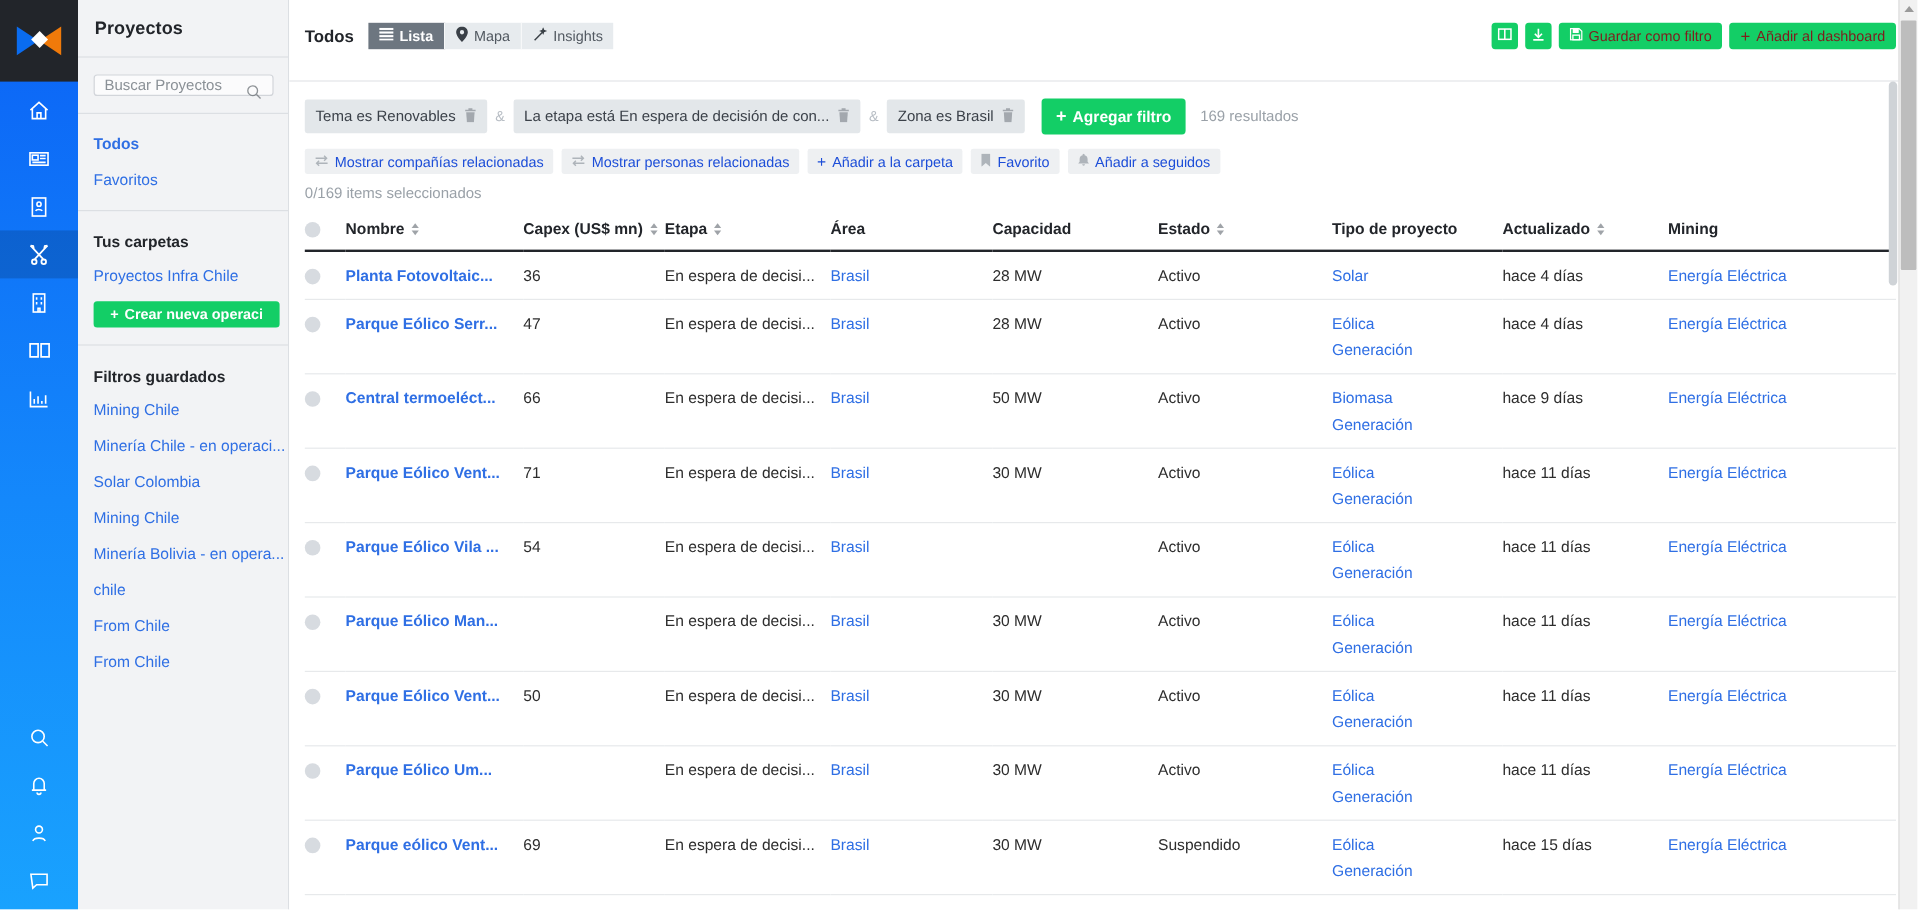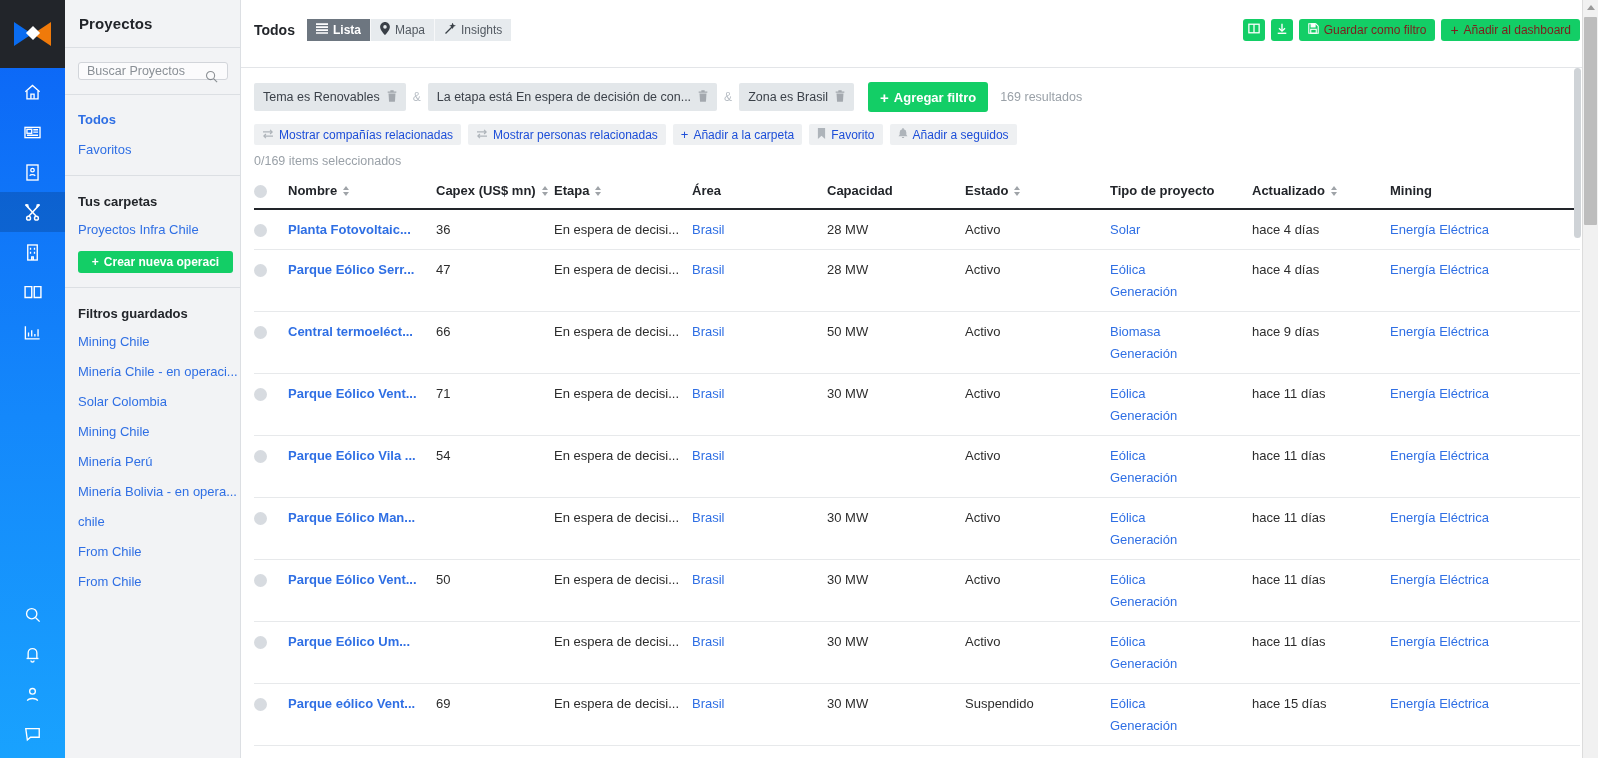--- a/index.html
+++ b/index.html
@@ -345,21 +345,20 @@
         <span>+</span>
         <span>Crear nueva operaci</span>
       </button>
     </div>
     <div class="sb-group" style="border-bottom:0">
       <div class="sb-head">Filtros guardados</div>
       <a class="sb-link">Mining Chile</a>
       <a class="sb-link">Minería Chile - en operaci...</a>
       <a class="sb-link">Solar Colombia</a>
       <a class="sb-link">Mining Chile</a>
-      <a class="sb-link">Minería Perú</a>
       <a class="sb-link">Minería Bolivia - en opera...</a>
       <a class="sb-link">chile</a>
       <a class="sb-link">From Chile</a>
       <a class="sb-link">From Chile</a>
     </div>
   </div>
 
   <div class="main">
 
     <div class="topbar">

